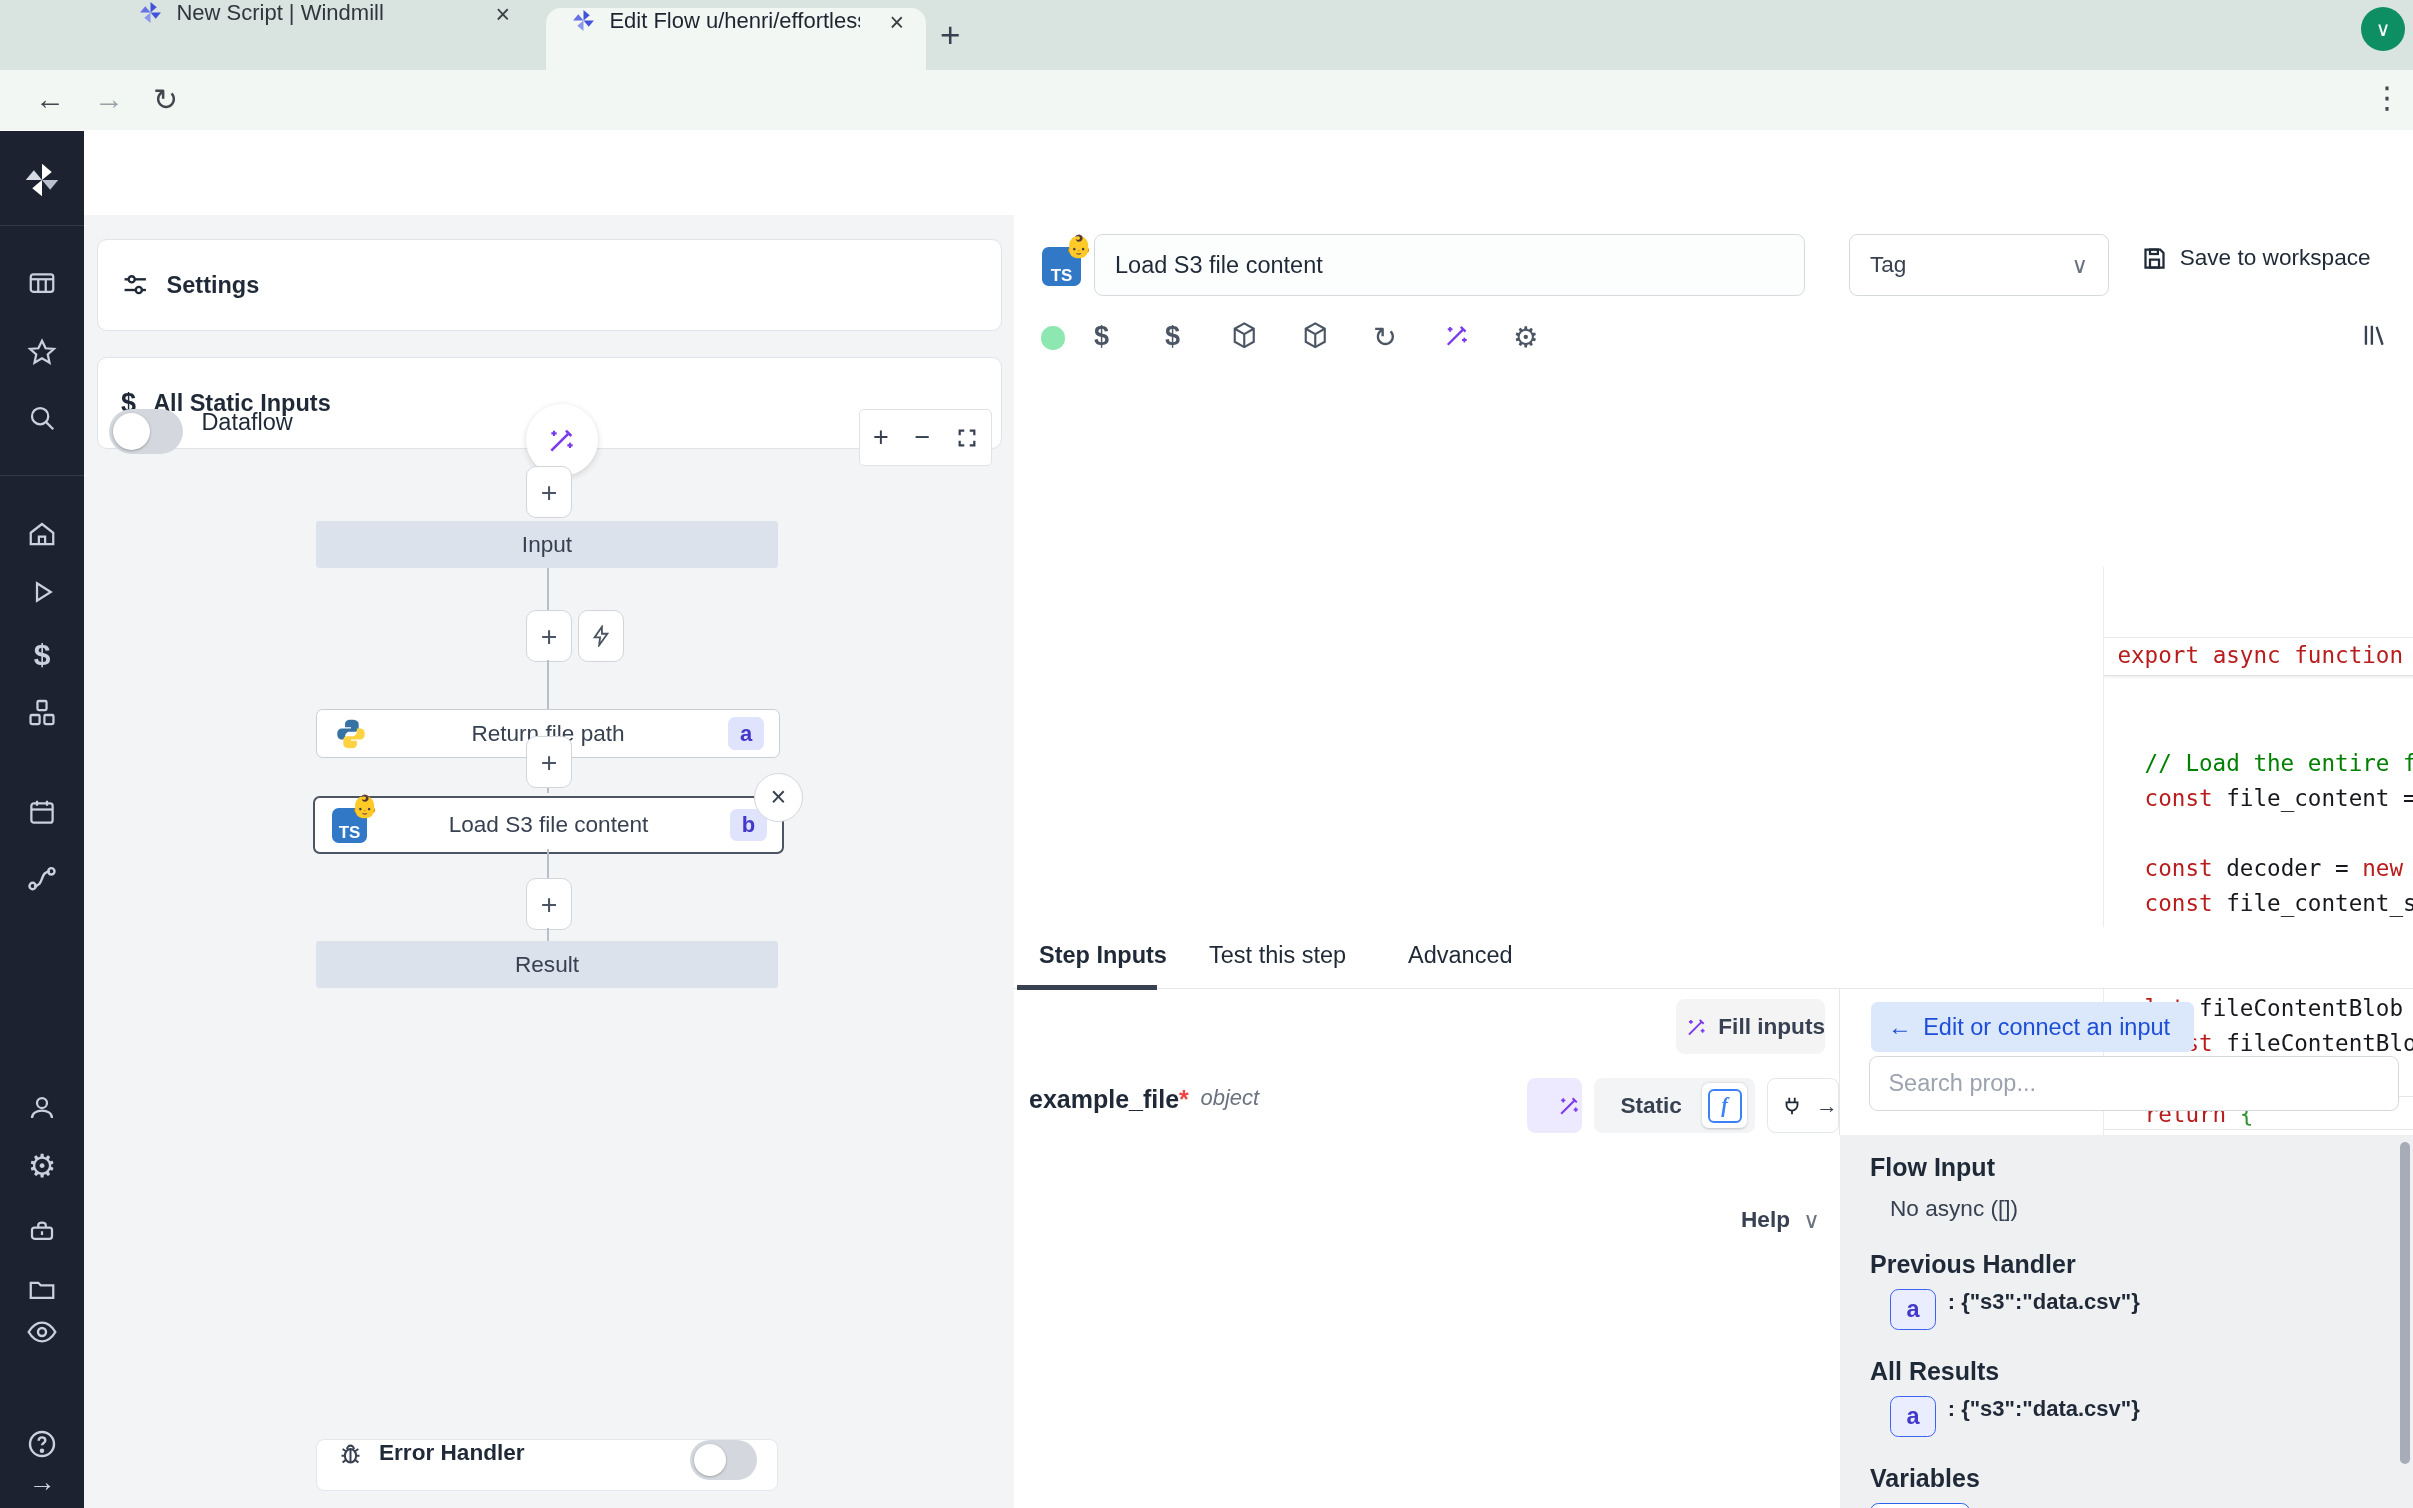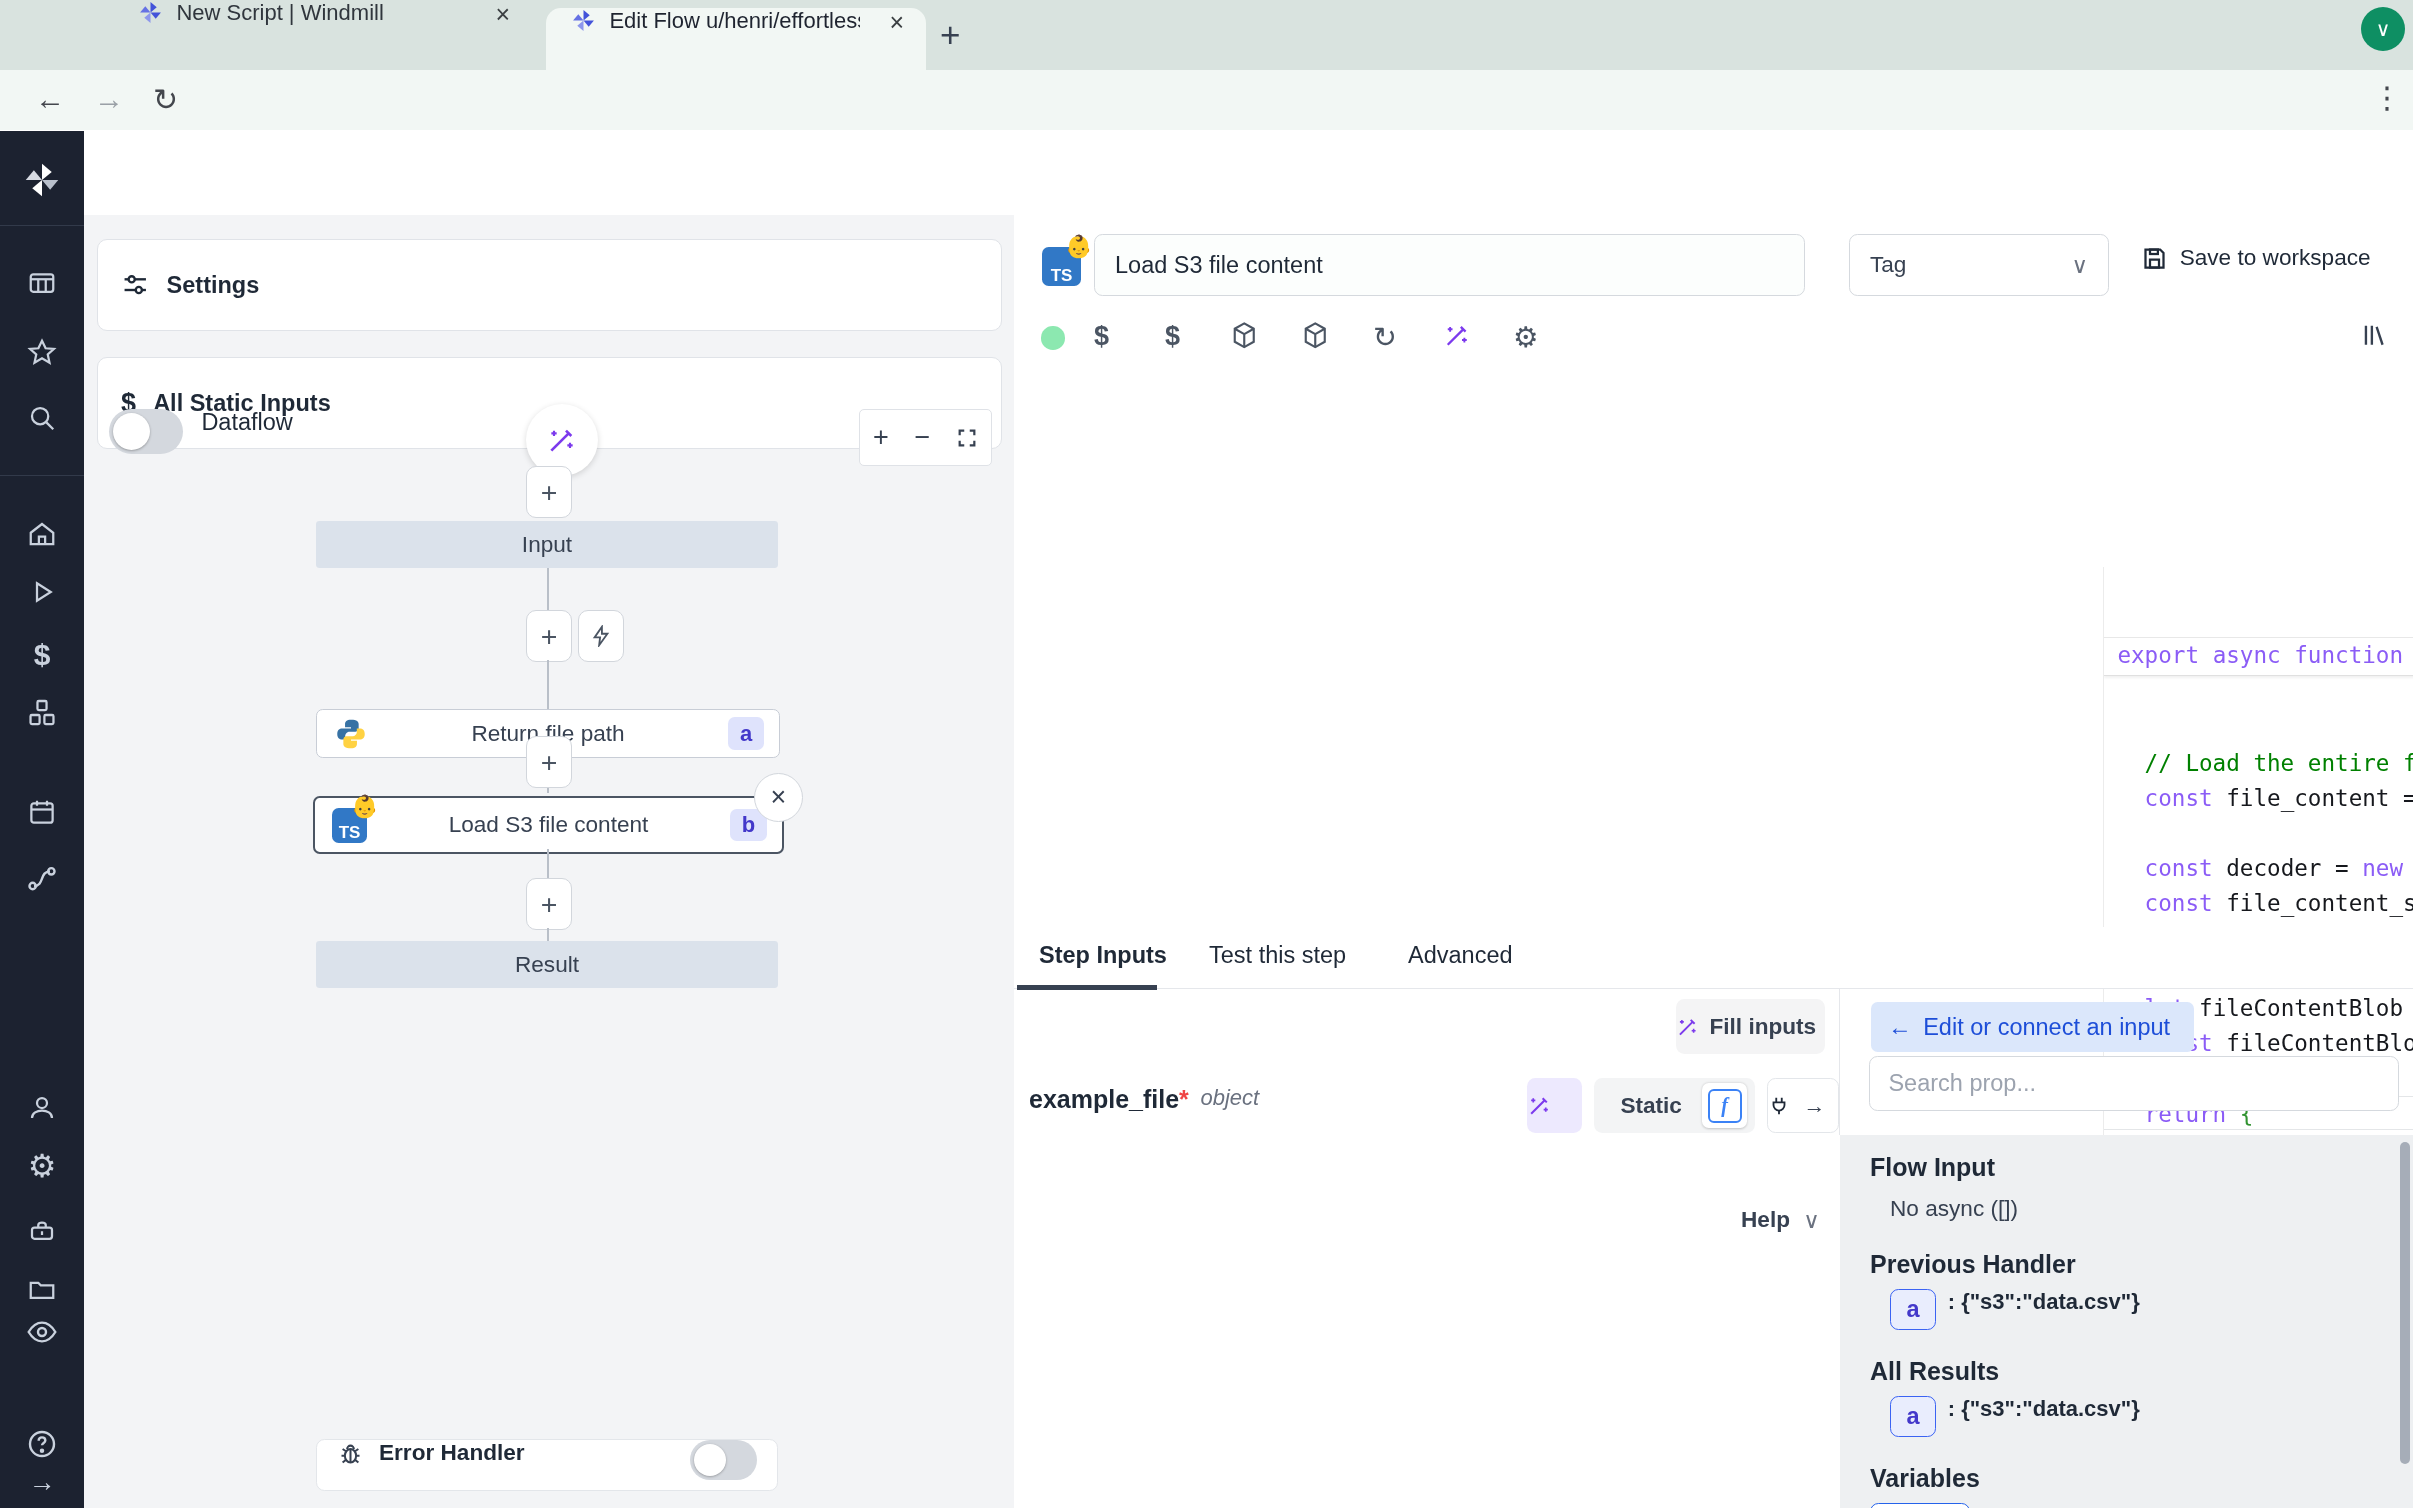--- a/index.html
+++ b/index.html
@@ -23,21 +23,21 @@
   .avatar{left:2302px;top:79px;width:44px;height:44px;border-radius:50%;background:radial-gradient(circle at 35% 35%,#caa06a,#8a5a2b 70%,#5e3c1c);}
 
   
   #sidebar{left:0;top:131px;width:84px;height:1378px;background:#1c2230;}
   .sb-ic{position:absolute;left:50%;transform:translate(-50%,-50%);color:#c9d1dd;}
   .sb-div{position:absolute;left:0;width:84px;height:0.8px;background:#323a4a;}
 
   
   #app-header{left:84px;top:131px;width:2330px;height:84px;background:#fff;border-bottom:0.8px solid #e5e7eb;}
   .name-card{left:101px;top:142px;width:429px;height:57px;background:#f8f9fb;border-radius:8.4px;padding:0 18.4px;font-size:25px;font-weight:600;color:#374151;}
-  .btn{display:flex;align-items:center;justify-content:flex-start;gap:10px;background:#fff;border:0.8px solid #e3e6ea;border-radius:8.4px;font-size:22.6px;color:#374151;box-sizing:border-box;}
+  .btn{display:flex;align-items:center;justify-content:flex-end;gap:10px;background:#fff;border:0.8px solid #e3e6ea;border-radius:8.4px;font-size:22.6px;color:#374151;box-sizing:border-box;}
   .undo-redo{left:551px;top:144px;width:127px;height:55px;}
   .undo-redo span{flex:1;text-align:center;font-size:27px;color:#374151;}
   .path-group{left:717px;top:144px;width:302px;height:55px;border:0.8px solid #d7dbe0;border-radius:8.4px;overflow:hidden;display:flex;}
   .path-left{background:#e3e6ea;display:flex;align-items:center;gap:8.4px;padding:0 15px;font-size:22.6px;font-weight:600;color:#374151;}
   .path-right{background:#fff;display:flex;align-items:center;padding:0 13.4px;font-size:22.6px;color:#111;}
   .dark-btn{background:#33425f;color:#fff;border:none;font-weight:600;}
   .slate-btn{background:#5f7195;color:#fff;border:none;font-weight:600;}
   .purple{color:#6d28d9;}
   .badge{background:#dfe3fc;color:#4338ca;font-weight:700;border-radius:6.7px;padding:3.4px 11.7px;font-size:22px;}
 
@@ -64,21 +64,21 @@
   
   #editor-panel{left:1014px;top:215px;width:1399px;height:1294px;background:#fff;}
   .step-title{left:80px;top:19px;width:711px;height:62px;border:0.8px solid #d5d9de;border-radius:8.4px;background:#fcfefd;font-size:23.5px;color:#1f2937;display:flex;align-items:center;padding:0 20px;box-sizing:border-box;}
   .tag-sel{left:835px;top:19px;width:260px;height:62px;border:0.8px solid #d5d9de;border-radius:8.4px;display:flex;align-items:center;justify-content:space-between;padding:0 20px;box-sizing:border-box;font-size:22.6px;color:#374151;}
   .icon-row-ic{position:absolute;top:106px;color:#4b5563;}
   
   #code{left:1089px;top:352px;width:1304px;height:575px;border-left:0.8px solid #ececec;font-size:22.6px;line-height:35px;white-space:pre;overflow:hidden;}
   .code-line{padding-left:13.4px;height:35px;}
   .code-line.current{border-top:1.7px solid #e4e6e8;border-bottom:1.7px solid #e4e6e8;height:32px;background:#fff;}
   #sticky-line{padding-left:13.4px;height:37px;background:#fff;border-top:0.8px solid #e8e8e8;border-bottom:0.8px solid #e0e0e0;box-shadow:0 1.7px 2.5px rgba(0,0,0,.06);}
-  .tok-k{color:#8b5cf6;} .tok-c{color:#008000;} .tok-p{color:#16181d;}
+  .tok-k{color:#b91c1c;} .tok-c{color:#008000;} .tok-p{color:#16181d;}
   .tok-b{color:#319331;}
   
   #step-tabs{left:1014px;top:927px;width:1399px;height:62px;border-bottom:0.8px solid #e5e7eb;box-sizing:border-box;background:#fff;}
   .stab{position:absolute;top:15px;font-size:23.5px;color:#1f2937;}
   .stab-underline{position:absolute;left:2.5px;top:58px;width:140px;height:5px;background:#374151;}
   .subdiv{position:absolute;left:1839px;top:989px;width:0.8px;height:146px;background:#e5e7eb;}
   .ghost-btn{background:#f4f4f5;border:none;border-radius:8.4px;font-weight:600;}
   .argname{font-size:25px;font-weight:700;color:#1f2937;}
   .argstar{color:#ef4444;} .argtype{font-size:22px;color:#6b7280;font-style:italic;margin-left:11.7px;font-weight:400;}
   .wand-chip{background:#ede9fe;border:none;border-radius:8.4px;}

